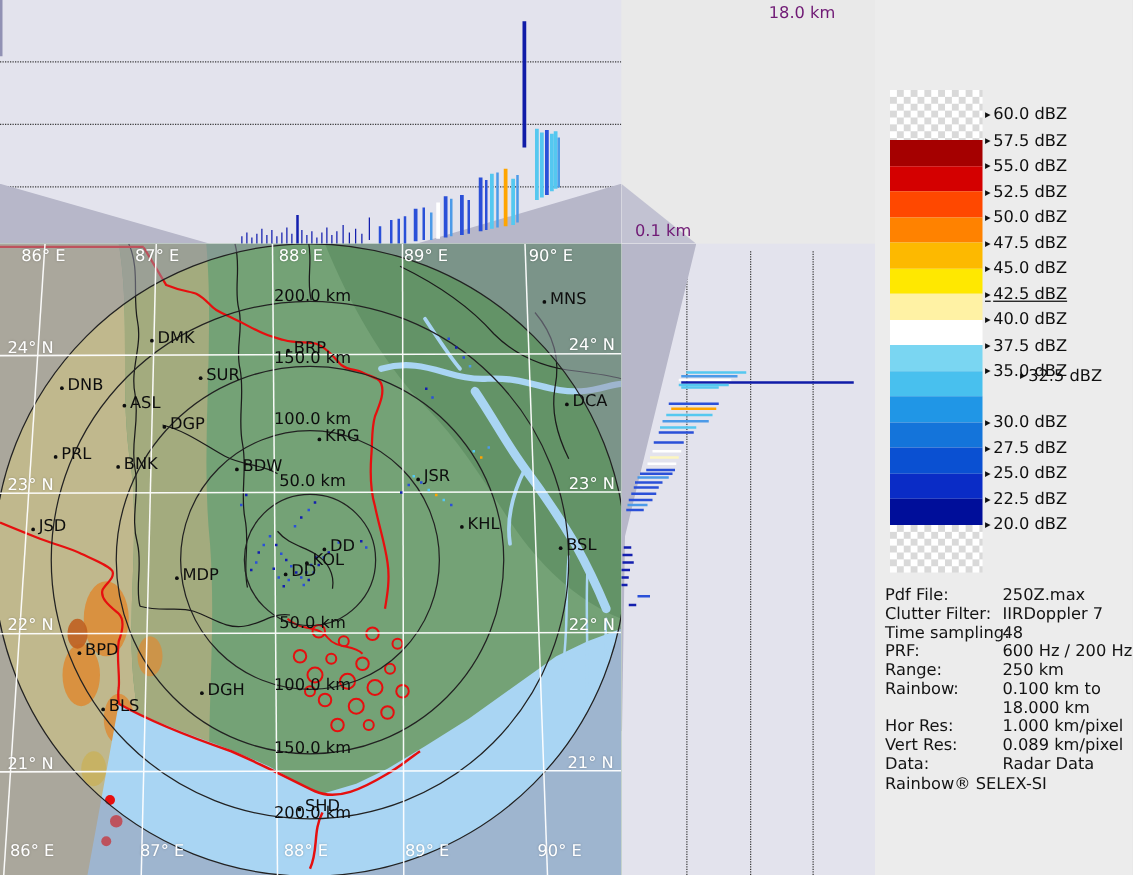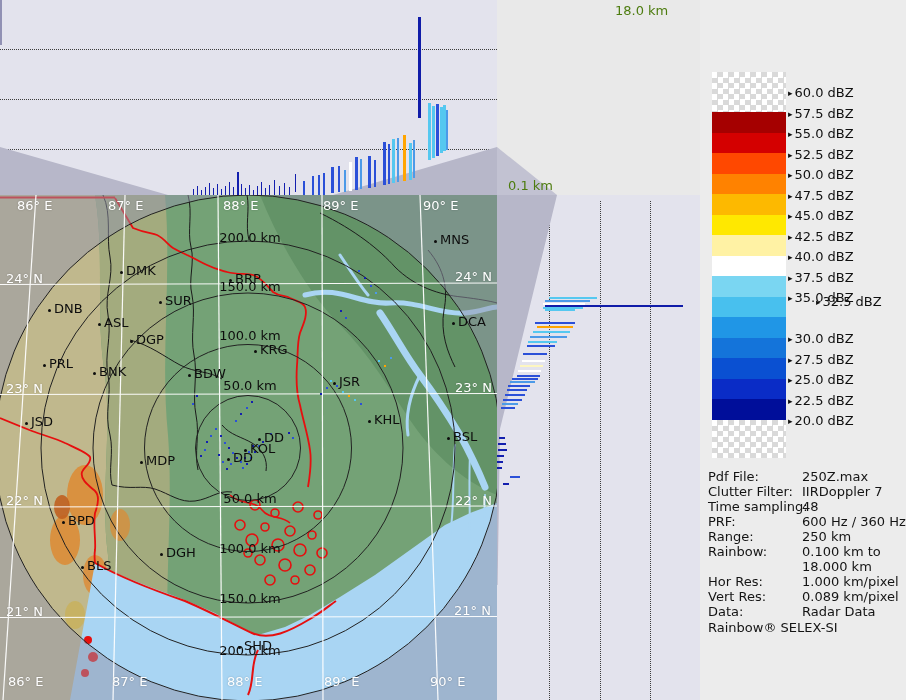--- a/index.html
+++ b/index.html
@@ -11,21 +11,21 @@
   }
   .abs{position:absolute;}
   
   #top-profile{left:0;top:0;width:497px;height:195px;background:#e3e3ed;overflow:hidden;}
   #right-profile{left:497px;top:195px;width:203px;height:505px;background:#e3e3ed;overflow:hidden;}
   .hgrid{position:absolute;left:0;width:497px;height:0;border-top:1px dotted #3c3c3c;}
   .vgrid{position:absolute;top:6px;height:499px;width:0;border-left:1px dotted #3c3c3c;}
   .wedge{position:absolute;background:#b7b7c9;}
   .bar{position:absolute;}
   
-  .axis-label{position:absolute;font-size:13px;color:#4d7c0f;white-space:nowrap;text-align:center;}
+  .axis-label{position:absolute;font-size:13px;color:#701a75;white-space:nowrap;text-align:center;}
   
   #map{left:0;top:195px;width:497px;height:505px;background:#74a276;overflow:hidden;}
   #map svg{position:absolute;left:0;top:0;}
   .city{position:absolute;white-space:nowrap;}
   .city .dot{position:absolute;width:3px;height:3px;background:#0d0d0d;border-radius:50%;}
   .city .lbl{position:absolute;left:6px;top:-8px;font-size:13px;color:#0d0d0d;letter-spacing:0px;}
   .ring-label{position:absolute;transform:translateX(-50%);font-size:13px;color:#0d0d0d;white-space:nowrap;}
   .geo-label{position:absolute;font-size:13px;color:#ffffff;white-space:nowrap;text-shadow:0 0 2px rgba(0,0,0,0.25);}
   .echo{position:absolute;width:2px;height:2px;}
   
@@ -454,21 +454,21 @@
       <div class="band checker" style="height: 38px;"></div>
     </div>
   <div id="dbz-labels">
       <div class="dbz-row" style="top: 92px;"><span class="arr">▸</span>60.0 dBZ</div>
       <div class="dbz-row" style="top: 112.5px;"><span class="arr">▸</span>57.5 dBZ</div>
       <div class="dbz-row" style="top: 133px;"><span class="arr">▸</span>55.0 dBZ</div>
       <div class="dbz-row" style="top: 153.5px;"><span class="arr">▸</span>52.5 dBZ</div>
       <div class="dbz-row" style="top: 174px;"><span class="arr">▸</span>50.0 dBZ</div>
       <div class="dbz-row" style="top: 194.5px;"><span class="arr">▸</span>47.5 dBZ</div>
       <div class="dbz-row" style="top: 215px;"><span class="arr">▸</span>45.0 dBZ</div>
-      <div class="dbz-row" style="top: 235.5px;"><span class="arr">▸</span>42.5 dBZ</div>
+      <div class="dbz-row" style="top: 235.5px; text-decoration: underline;"><span class="arr">▸</span>42.5 dBZ</div>
       <div class="dbz-row" style="top: 256px; text-align: right;"><span class="arr">▸</span>40.0 dBZ</div>
       <div class="dbz-row" style="top: 276.5px;"><span class="arr">▸</span>37.5 dBZ</div>
       <div class="dbz-row" style="top: 297px;"><span class="arr">▸</span>35.0 dBZ</div>
       <div class="dbz-row" style="top: 301px; margin-left: 28px;"><span class="arr">▸</span>32.5 dBZ</div>
       <div class="dbz-row" style="top: 338px;"><span class="arr">▸</span>30.0 dBZ</div>
       <div class="dbz-row" style="top: 358.5px;"><span class="arr">▸</span>27.5 dBZ</div>
       <div class="dbz-row" style="top: 379px;"><span class="arr">▸</span>25.0 dBZ</div>
       <div class="dbz-row" style="top: 399.5px;"><span class="arr">▸</span>22.5 dBZ</div>
       <div class="dbz-row" style="top: 420px;"><span class="arr">▸</span>20.0 dBZ</div>
     </div>
@@ -480,21 +480,21 @@
       <div class="meta-row" style="top: 484px; left: 0px; width: 206px;">
         <div class="meta-label">Clutter Filter:</div>
         <div class="meta-value">IIRDoppler 7</div>
       </div>
       <div class="meta-row" style="top: 499px; left: 0px; width: 206px;">
         <div class="meta-label">Time sampling:</div>
         <div class="meta-value">48</div>
       </div>
       <div class="meta-row" style="top: 514px; left: 0px; width: 206px;">
         <div class="meta-label">PRF:</div>
-        <div class="meta-value">600 Hz / 360 Hz</div>
+        <div class="meta-value">600 Hz / 200 Hz</div>
       </div>
       <div class="meta-row" style="top: 529px; left: 0px; width: 206px;">
         <div class="meta-label">Range:</div>
         <div class="meta-value">250 km</div>
       </div>
       <div class="meta-row" style="top: 544px; left: 0px; width: 206px;">
         <div class="meta-label">Rainbow:</div>
         <div class="meta-value">0.100 km to</div>
       </div>
       <div class="meta-row" style="top: 559px; left: 0px; width: 206px;">

